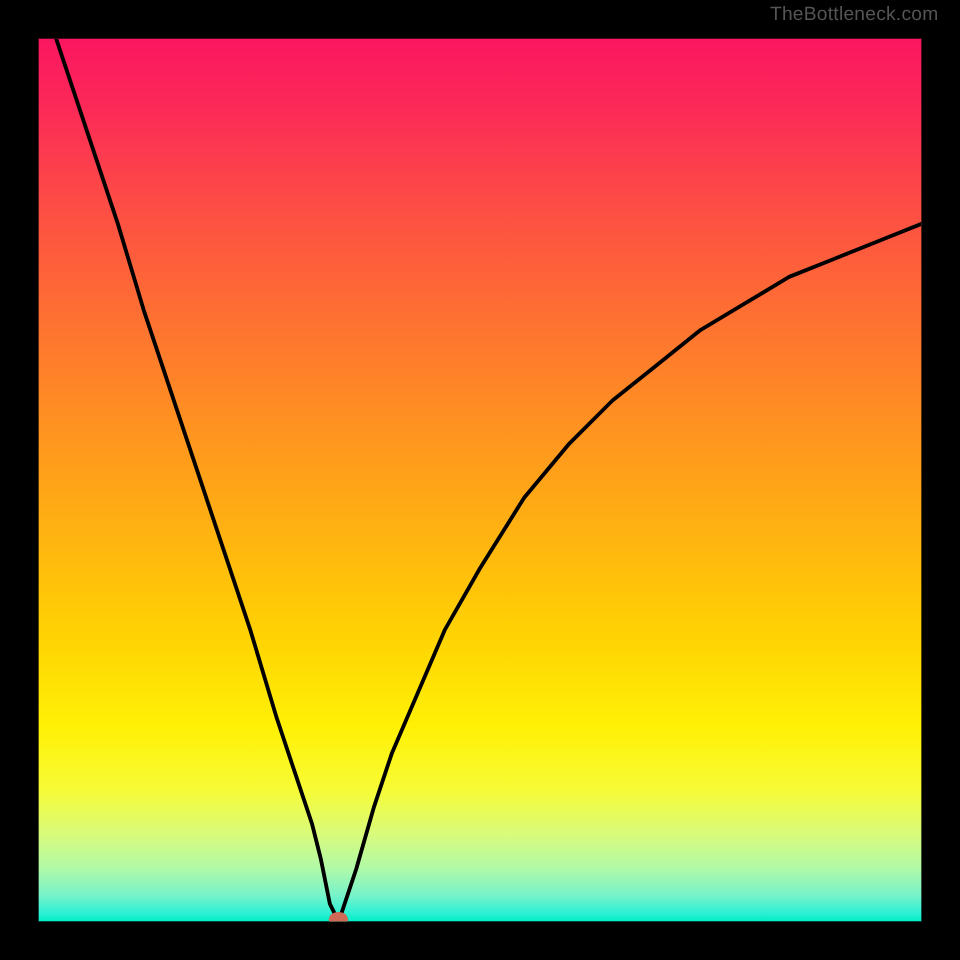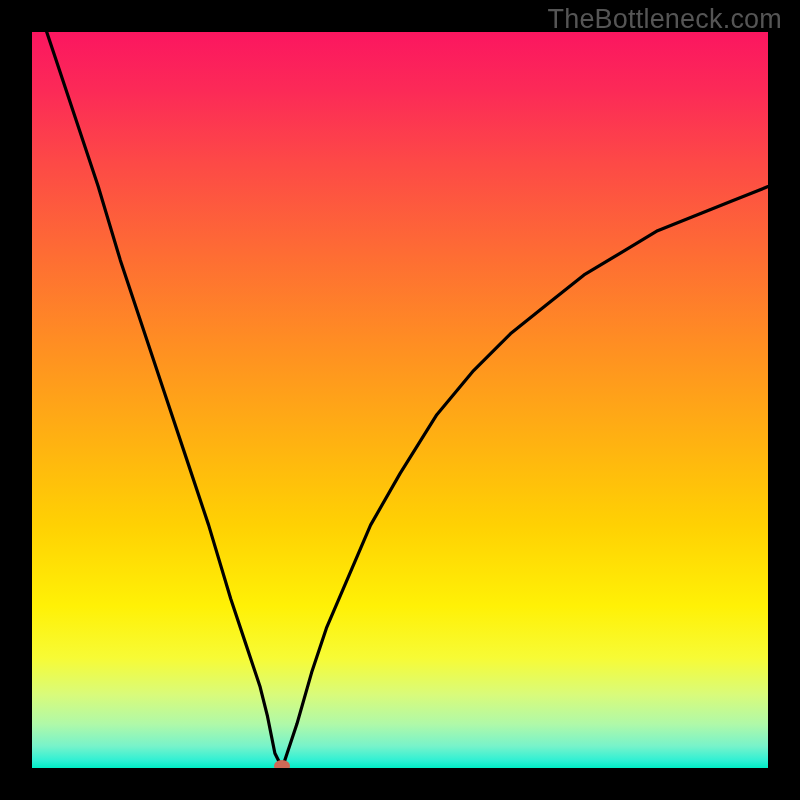--- a/index.html
+++ b/index.html
@@ -15,21 +15,21 @@
     position: relative;
     width: 800px;
     height: 800px;
     background: #000;
   }
   .watermark {
     position: absolute;
     top: 4px;
     right: 18px;
     color: #555;
-    font-size: 27px;
+    font-size: 16px;
     font-weight: 500;
     letter-spacing: 0.2px;
     z-index: 5;
     user-select: none;
   }
   .plot-area {
     position: absolute;
     left: 32px;
     top: 32px;
     width: 736px;

